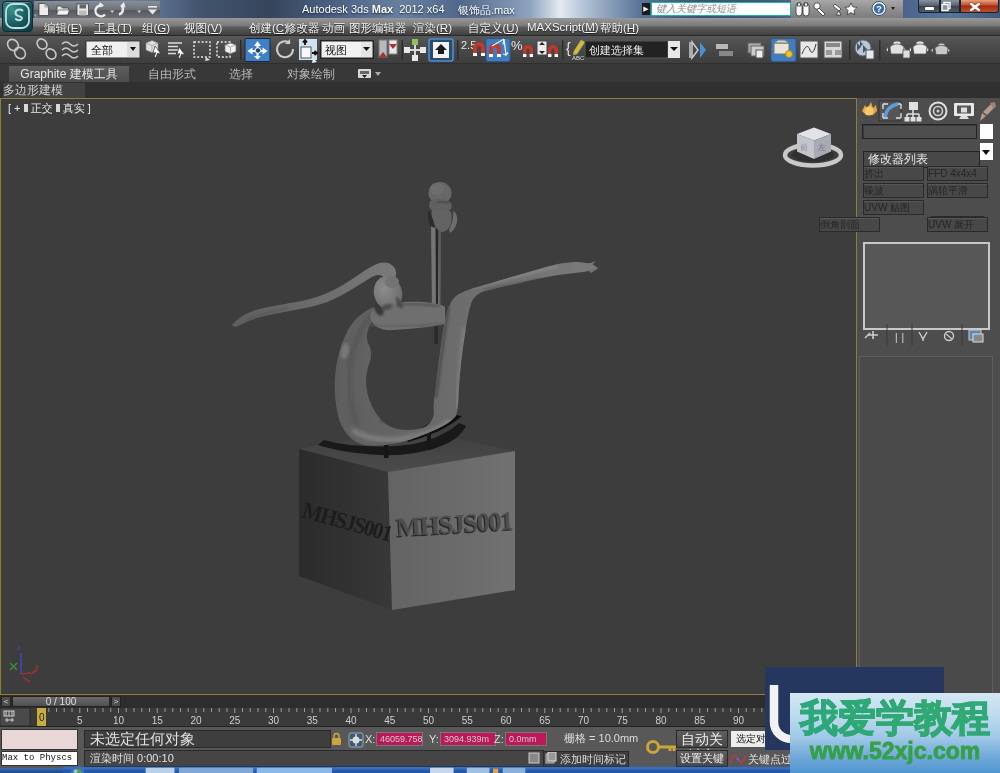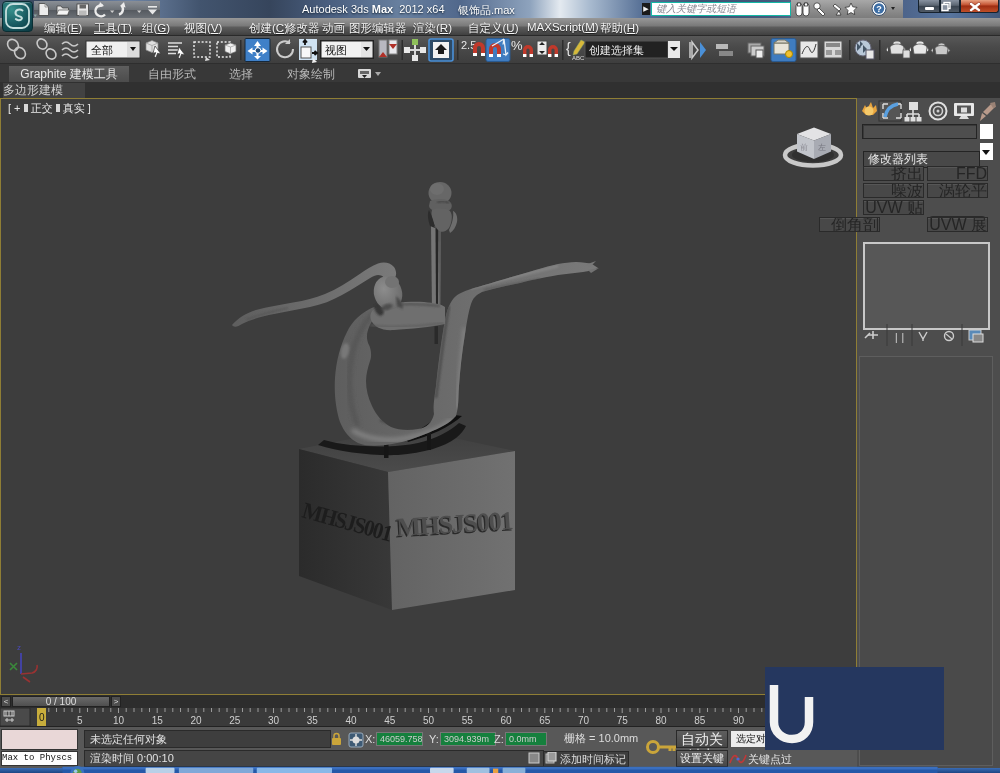--- a/index.html
+++ b/index.html
@@ -37,36 +37,36 @@
 #vplabel{left:8px;top:101px;color:#e8e8e8;font-size:11px;z-index:3;}
 .vpsq{display:inline-block;width:4px;height:8px;background:#d8d8d8;}
 #statue{left:0;top:98px;z-index:2;}
 
 #rightpanel{left:857px;top:98px;width:143px;height:675px;background:#4d4d4d;}
 #nameField{left:862px;top:124px;width:115px;height:15px;background:#4e4e4e;border:1px solid #242424;box-shadow:inset 1px 1px 0 #3a3a3a;}
 #colorSwatch{left:980px;top:124px;width:13px;height:15px;background:#fff;}
 #modList{left:863px;top:143px;width:117px;height:17px;background:#484848;border:1px solid #242424;color:#e6e6e6;font-size:12px;line-height:15px;padding-left:4px;margin-top:8px;}
 #modListBtn{left:980px;top:143px;width:13px;height:17px;background:#fff;}
 #modListBtn:after{content:"";position:absolute;left:2px;top:7px;border:4px solid transparent;border-top:5px solid #111;}
-.mbtn{position:absolute;width:61px;height:15px;background:#484848;border:1px solid #2a2a2a;box-shadow:inset 0 1px 0 #565656;color:#252525;font-size:16px;text-align:right;line-height:14px;overflow:hidden;}
+.mbtn{position:absolute;width:61px;height:15px;background:#484848;border:1px solid #2a2a2a;box-shadow:inset 0 1px 0 #565656;color:#252525;font-size:10px;text-align:left;line-height:14px;overflow:hidden;}
 #stackbox{left:863px;top:242px;width:127px;height:88px;background:#575757;border:2px solid #c8c8c8;}
 #paramsbox{left:859px;top:356px;width:134px;height:410px;background:#4a4a4a;border:1px solid #5e5e5e;}
 
 #timeslider{left:0;top:695px;width:857px;height:13px;background:#2d2d2d;}
 #tsl{left:1px;top:696px;width:10px;height:11px;background:#4e4e4e;border:1px solid #222;color:#ddd;font-size:8px;text-align:center;line-height:10px;}
 #tshandle{left:12px;top:696px;width:98px;height:11px;background:linear-gradient(180deg,#6a6a6a,#4f4f4f);border:1px solid #222;color:#ddd;font-size:10px;text-align:center;line-height:10px;}
 #tsr{left:111px;top:696px;width:10px;height:11px;background:#4e4e4e;border:1px solid #222;color:#ddd;font-size:8px;text-align:center;line-height:10px;}
 #ruler{left:0;top:708px;width:857px;height:19px;background:#3a3a3a;border-bottom:1px solid #222;}
 #statusarea{left:0;top:727px;width:857px;height:41px;background:#585858;}
 #minilistener-pink{left:1px;top:729px;width:77px;height:21px;background:#e9d7d7;border:1px solid #333;}
 #minilistener-white{left:1px;top:751px;width:77px;height:15px;background:#fdfdfd;border:1px solid #333;color:#111;font-size:9px;font-family:"Liberation Mono",monospace;line-height:13px;white-space:nowrap;overflow:hidden;}
-#promptA{left:84px;top:730px;width:247px;height:18px;background:#3e3e3e;border:1px solid #2a2a2a;color:#e2e2e2;font-size:11px;line-height:16px;padding-left:5px;}
+#promptA{left:84px;top:730px;width:247px;height:18px;background:#3e3e3e;border:1px solid #2a2a2a;color:#e2e2e2;font-size:15px;line-height:16px;padding-left:5px;}
 #promptB{left:84px;top:750px;width:460px;height:17px;background:#454545;border:1px solid #2a2a2a;color:#e2e2e2;font-size:11px;line-height:15px;padding-left:5px;}
 .xyzlab{position:absolute;top:733px;color:#ddd;font-size:11px;}
-.xyzfield{position:absolute;top:732px;height:14px;background:#15803d;border:1px solid #777;color:#ccc;font-size:9px;line-height:12px;padding-left:3px;overflow:hidden;white-space:nowrap;}
+.xyzfield{position:absolute;top:732px;height:14px;background:#be185d;border:1px solid #777;color:#ccc;font-size:9px;line-height:12px;padding-left:3px;overflow:hidden;white-space:nowrap;}
 #gridlab{left:564px;top:731px;color:#ddd;font-size:11px;}
 #addmark{left:543px;top:751px;width:86px;height:16px;background:#3e3e3e;border:1px solid #2a2a2a;color:#ddd;font-size:11px;line-height:14px;padding-left:16px;}
 #autokey{left:676px;top:730px;width:52px;height:18px;background:linear-gradient(180deg,#5e5e5e,#484848);border:1px solid #2a2a2a;color:#eee;font-size:14px;text-align:center;line-height:16px;}
 #setkey{left:676px;top:750px;width:52px;height:17px;background:linear-gradient(180deg,#5e5e5e,#484848);border:1px solid #2a2a2a;color:#eee;font-size:11px;text-align:center;line-height:15px;}
 #selobj{left:730px;top:730px;width:52px;height:18px;background:#ededed;border:1px solid #555;color:#111;font-size:10px;text-align:center;line-height:16px;}
 #keyfilt{left:748px;top:752px;color:#e6e6e6;font-size:11px;}
 #taskbar{left:0;top:768px;width:1000px;height:5px;background:linear-gradient(180deg,#3a6cb4,#1d4584);}
 
 #navybox{left:765px;top:667px;width:179px;height:83px;background:#25375f;z-index:40;}
 #watermark{left:790px;top:693px;width:210px;height:80px;z-index:50;
@@ -676,12 +676,16 @@
     <rect x="222" y="2" width="86" height="6" rx="1" fill="#88b8e8"></rect>
     <rect x="420" y="2" width="27" height="6" rx="1" fill="#c8d8ec"></rect>
     <rect x="462" y="2" width="26" height="6" rx="1" fill="#9fc0e0"></rect>
     <rect x="492" y="3" width="6" height="5" fill="#e8a040"></rect>
     <rect x="503" y="2" width="26" height="6" rx="1" fill="#88b0d8"></rect>
   </svg>
   <div class="abs" id="navybox"></div>
   <svg class="abs" style="left:765px;top:667px;z-index:41" width="179" height="83" viewBox="0 0 179 83">
     <path d="M9 18 L9 55 C9 65 17 72 27 72 C37 72 44 65 44 55 L44 30" fill="none" stroke="#f2f2f2" stroke-width="8.5"></path>
   </svg>
+  <div class="abs" id="watermark">
+      <div class="abs" id="wm1">我爱学教程</div>
+      <div class="abs" id="wm2">www.52xjc.com</div>
+    </div>
 </div>
 </body></html>

